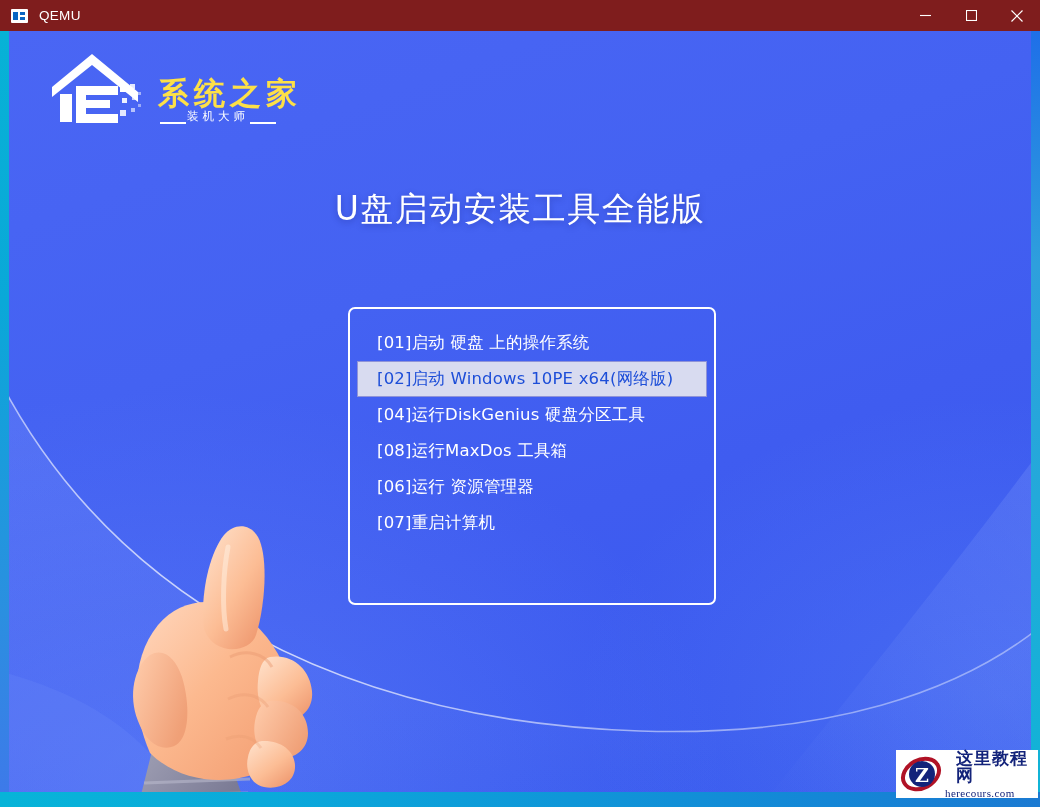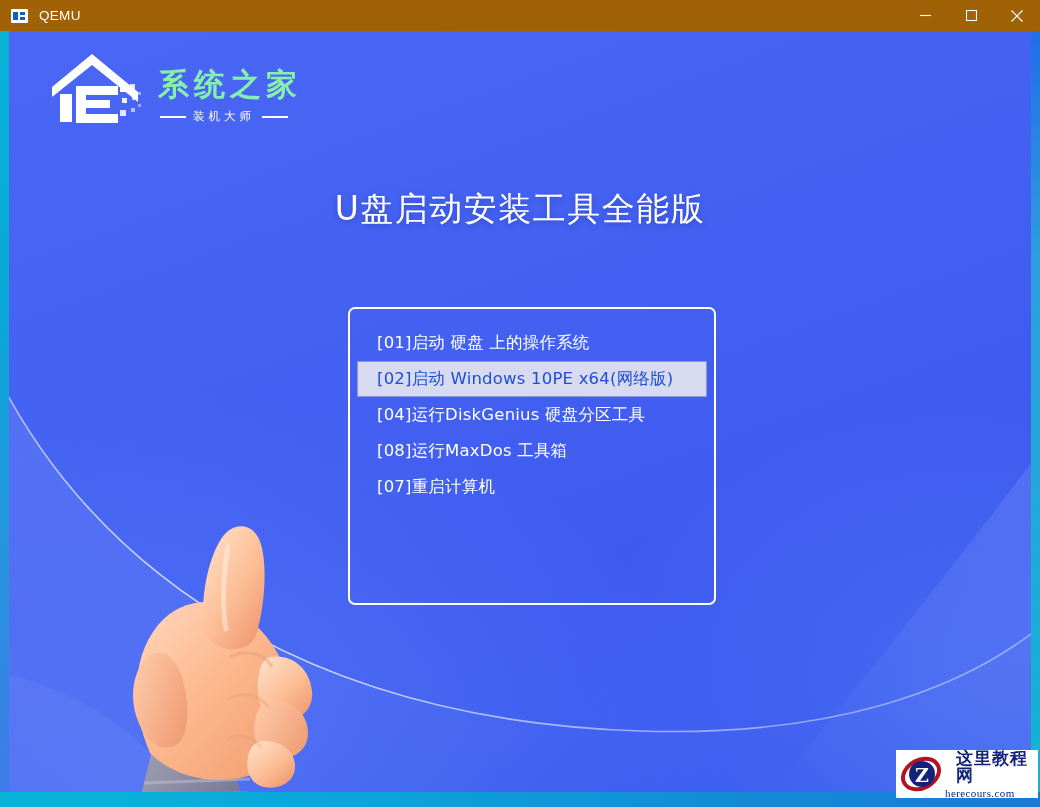--- a/index.html
+++ b/index.html
@@ -16,21 +16,21 @@
     position:relative;
     width:1040px; height:807px;
     background:#0b66c3;
     overflow:hidden;
   }
 
   
   .titlebar {
     position:absolute; top:0; left:0;
     width:1040px; height:31px;
-    background:#a16207;
+    background:#7f1d1d;
     display:flex; align-items:center;
     z-index:50;
   }
   .tb-left { display:flex; align-items:center; padding-left:11px; flex:1 1 auto; min-width:0; }
   .qemu-icon {
     width:17px; height:14px;
     background:#ffffff;
     position:relative;
     border-radius:1px;
     flex:0 0 auto;
@@ -93,28 +93,28 @@
 
   
   .logo {
     position:absolute; left:46px; top:17px;
     display:flex; align-items:flex-end; gap:14px;
     z-index:12;
   }
   .logo-mark { width:98px; height:80px; display:block; }
   .logo-text { padding-bottom:4px; }
   .logo-title {
-    color:#86efac; font-size:31px; font-weight:bold;
+    color:#fde047; font-size:31px; font-weight:bold;
     letter-spacing:5px; line-height:1;
     font-family:"DejaVu Sans","Liberation Sans",sans-serif;
     text-align:center;
   }
   .logo-sub {
-    display:flex; align-items:center; gap:7px;
-    margin-top:9px; padding-left:2px;
+    display:flex; align-items:flex-end; gap:1px;
+    padding-left:2px;
   }
   .logo-sub .dash { width:26px; height:2px; background:#ffffff; display:block; }
   .logo-sub .txt {
     color:#ffffff; font-size:11.5px; letter-spacing:4px;
     font-family:"DejaVu Sans","Liberation Sans",sans-serif;
   }
 
   
   .heading {
     position:absolute; left:0; top:156px; width:1040px;
@@ -262,20 +262,21 @@
       </div>
     </div>
 
     <div class="heading">U盘启动安装工具全能版</div>
 
     <div class="menu">
       <div class="menu-item">[01]启动 硬盘 上的操作系统</div>
       <div class="menu-item selected">[02]启动 Windows 10PE x64(网络版)</div>
       <div class="menu-item">[04]运行DiskGenius 硬盘分区工具</div>
       <div class="menu-item">[08]运行MaxDos 工具箱</div>
+      <div class="menu-item">[06]运行 资源管理器</div>
       <div class="menu-item">[07]重启计算机</div>
     </div>
 
     <svg class="hand" viewBox="0 0 340 300">
       <defs>
         <linearGradient id="skinA" x1="0" y1="0" x2="1" y2="1">
           <stop offset="0%" stop-color="#ffd8bf"></stop>
           <stop offset="45%" stop-color="#fcb98f"></stop>
           <stop offset="100%" stop-color="#f29a6e"></stop>
         </linearGradient>

